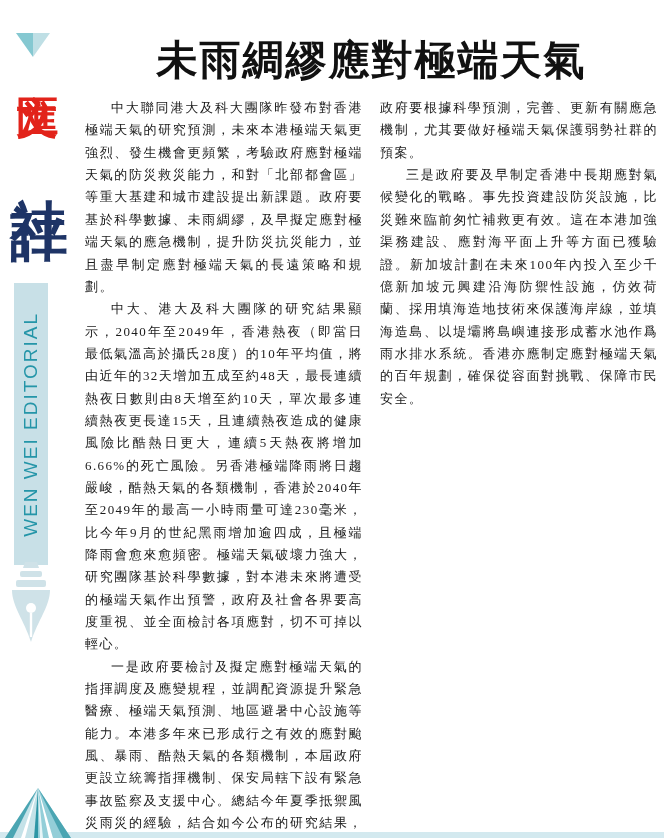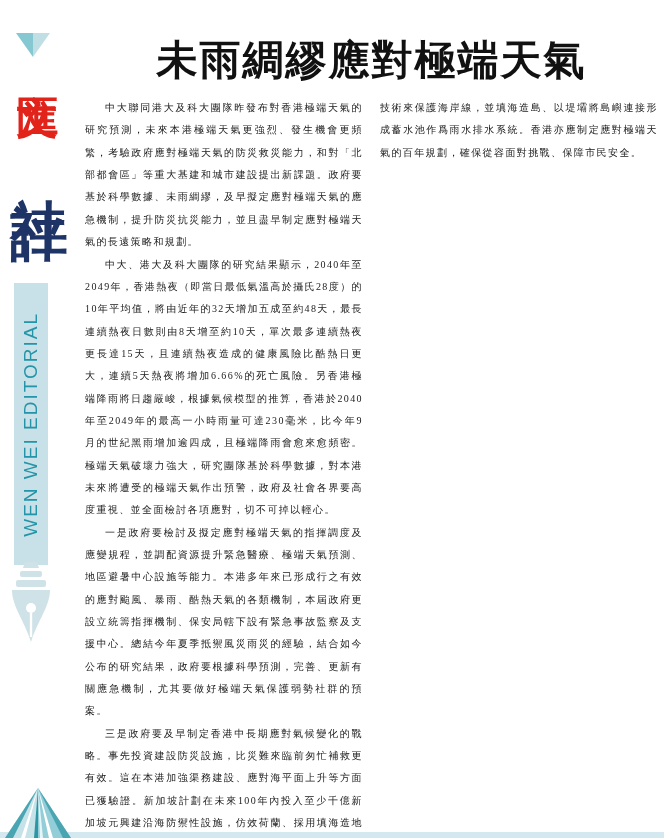--- a/index.html
+++ b/index.html
@@ -71,21 +71,21 @@
 
   .article {
     margin-top:14px;
     height:744px;
     column-count:2;
     column-gap:17px;
     column-fill:auto;
     overflow:hidden;
   }
   .article p {
-    font-size:10px;
+    font-size:13px;
     line-height:22.35px;
     letter-spacing:1.4px;
     text-align:justify;
     text-indent:2em;
     color:#1a1a1a;
   }
 </style>
 </head>
 <body>
 
@@ -129,19 +129,19 @@
       <polygon points="35,2 37,52 40,52" fill="#e8f5f7"></polygon>
     </svg>
   </span>
 
 </div>
 
 <div class="main">
   <h1 class="headline">未雨綢繆應對極端天氣</h1>
   <div class="article">
     <p>中大聯同港大及科大團隊昨發布對香港極端天氣的研究預測，未來本港極端天氣更強烈、發生機會更頻繁，考驗政府應對極端天氣的防災救災能力，和對「北部都會區」等重大基建和城市建設提出新課題。政府要基於科學數據、未雨綢繆，及早擬定應對極端天氣的應急機制，提升防災抗災能力，並且盡早制定應對極端天氣的長遠策略和規劃。</p>
-    <p>中大、港大及科大團隊的研究結果顯示，2040年至2049年，香港熱夜（即當日最低氣溫高於攝氏28度）的10年平均值，將由近年的32天增加五成至約48天，最長連續熱夜日數則由8天增至約10天，單次最多連續熱夜更長達15天，且連續熱夜造成的健康風險比酷熱日更大，連續5天熱夜將增加6.66%的死亡風險。另香港極端降雨將日趨嚴峻，根據氣候模型的推算，香港於2040年至2049年的最高一小時雨量可達230毫米，比今年9月的世紀黑雨增加逾四成，且極端降雨會愈來愈頻密。極端天氣破壞力強大，研究團隊基於科學數據，對本港未來將遭受的極端天氣作出預警，政府及社會各界要高度重視、並全面檢討各項應對，切不可掉以輕心。</p>
+    <p>中大、港大及科大團隊的研究結果顯示，2040年至2049年，香港熱夜（即當日最低氣溫高於攝氏28度）的10年平均值，將由近年的32天增加五成至約48天，最長連續熱夜日數則由8天增至約10天，單次最多連續熱夜更長達15天，且連續熱夜造成的健康風險比酷熱日更大，連續5天熱夜將增加6.66%的死亡風險。另香港極端降雨將日趨嚴峻，酷熱天氣的各類機制，香港於2040年至2049年的最高一小時雨量可達230毫米，比今年9月的世紀黑雨增加逾四成，且極端降雨會愈來愈頻密。極端天氣破壞力強大，研究團隊基於科學數據，對本港未來將遭受的極端天氣作出預警，政府及社會各界要高度重視、並全面檢討各項應對，切不可掉以輕心。</p>
     <p>一是政府要檢討及擬定應對極端天氣的指揮調度及應變規程，並調配資源提升緊急醫療、極端天氣預測、地區避暑中心設施等能力。本港多年來已形成行之有效的應對颱風、暴雨、酷熱天氣的各類機制，本屆政府更設立統籌指揮機制、保安局轄下設有緊急事故監察及支援中心。總結今年夏季抵禦風災雨災的經驗，結合如今公布的研究結果，政府要根據科學預測，完善、更新有關應急機制，尤其要做好極端天氣保護弱勢社群的預案。</p>
     <p>三是政府要及早制定香港中長期應對氣候變化的戰略。事先投資建設防災設施，比災難來臨前匆忙補救更有效。這在本港加強渠務建設、應對海平面上升等方面已獲驗證。新加坡計劃在未來100年內投入至少千億新加坡元興建沿海防禦性設施，仿效荷蘭、採用填海造地技術來保護海岸線，並填海造島、以堤壩將島嶼連接形成蓄水池作爲雨水排水系統。香港亦應制定應對極端天氣的百年規劃，確保從容面對挑戰、保障市民安全。</p>
   </div>
 </div>
 
 <div class="bottom-strip"></div>
 
 </body></html>

